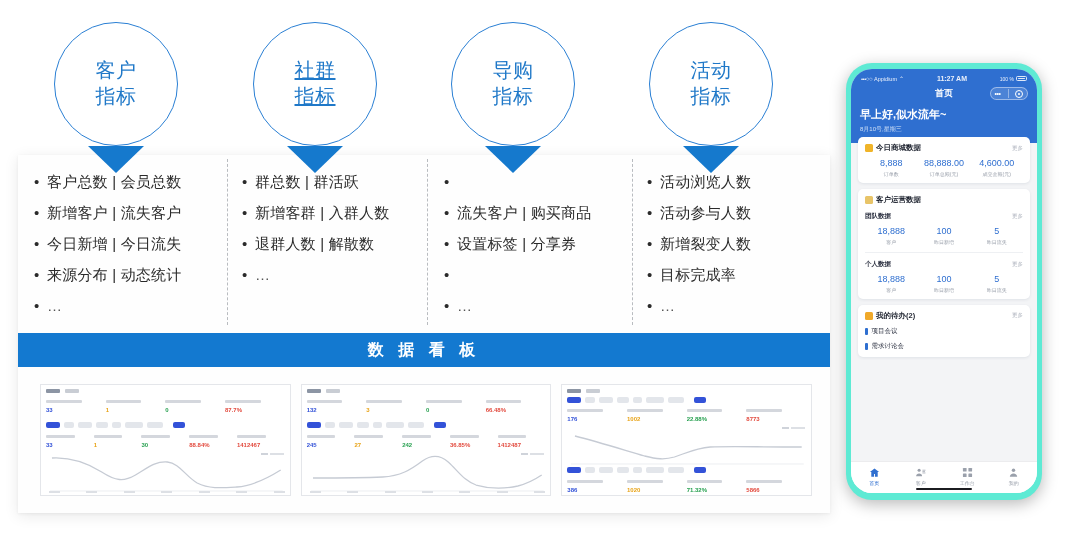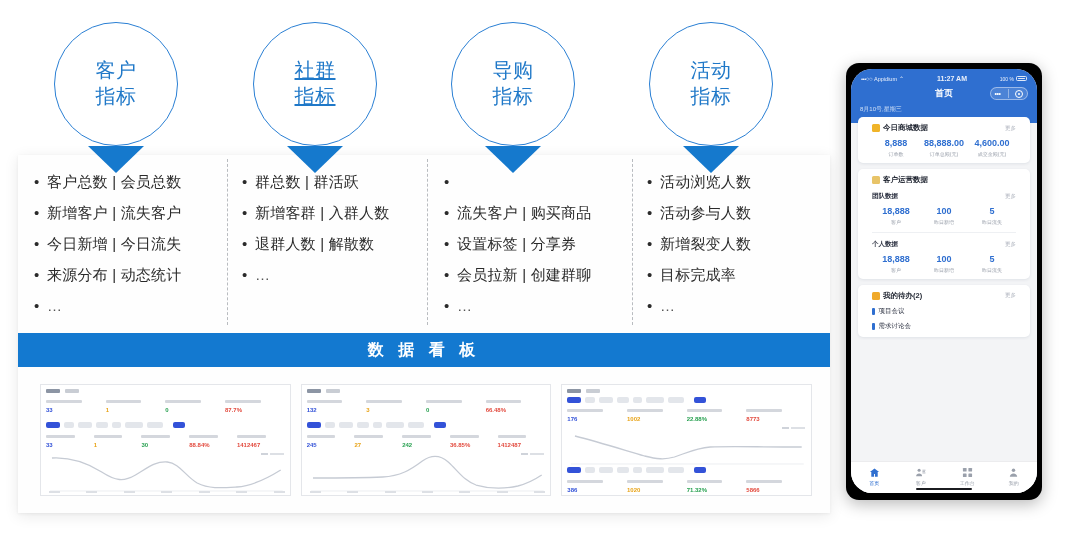--- a/index.html
+++ b/index.html
@@ -109,22 +109,22 @@
   .tb-axis { position: absolute; left: 8px; right: 5px; bottom: 2px; display: flex; justify-content: space-between; }
   .tb-axis i { display: block; width: 11px; height: 2px; background: #dde0e5; }
   .tb-legend { position: absolute; right: 6px; display: flex; gap: 2px; align-items: center; }
   .tb-legend i { width: 7px; height: 2px; background: #cfd3da; display: block; }
   .tb-legend b { width: 14px; height: 2px; background: #dde0e5; display: block; }
 
   
   .phone {
     position: absolute; left: 846px; top: 63px;
     width: 196px; height: 437px;
-    background: #000000;
-    border-radius: 13px;
+    background: #5eead4;
+    border-radius: 26px;
     padding: 6px 5px 7px 5px;
     box-shadow: 0 4px 16px rgba(0,0,0,0.28);
   }
   .screen {
     width: 100%; height: 100%;
     background: #f3f4f6;
     border-radius: 21px;
     overflow: hidden;
     position: relative;
     display: flex; flex-direction: column;
@@ -155,34 +155,34 @@
   .capsule .cdiv { width: .8px; height: 9px; background: rgba(255,255,255,.4); }
   .capsule .ctarget { width: 8px; height: 8px; border-radius: 50%; border: 1px solid #fff; position: relative; }
   .capsule .ctarget::after { content:""; position:absolute; left:2px; top:2px; width:2px; height:2px; border-radius:50%; background:#fff; }
 
   .greet { color: #ffffff; font-size: 11px; font-weight: 700; margin-top: 5px; }
   .greet-date { color: #cfe0f7; font-size: 6px; margin-top: 3px; }
 
   .body-scroll { flex: 1 1 auto; padding: 0 7px; margin-top: -6px; overflow: hidden; }
   .card {
     background: #ffffff; border-radius: 5px;
-    margin-bottom: 6px; padding: 6px 14px;
+    margin-bottom: 6px; padding: 6px 7px;
     box-shadow: 0 1px 3px rgba(30,50,90,.09);
   }
   .card-head { display: flex; align-items: center; justify-content: space-between; }
   .card-title { display: flex; align-items: center; gap: 3px; font-size: 7.5px; font-weight: 700; color: #1f2430; }
   .ic { width: 8px; height: 8px; border-radius: 1.5px; display: inline-block; }
   .ic.shop { background: #f0b429; }
   .ic.user { background: #e8c468; }
   .ic.todo { background: #f0a92a; }
   .more { font-size: 5.5px; color: #b0b5bf; }
 
   .stat-row { display: flex; margin-top: 6px; }
   .stat { flex: 1 1 0; text-align: center; }
-  .stat .num { font-size: 9px; font-weight: 700; color: #2f6fd0; line-height: 1.1; }
+  .stat .num { font-size: 9px; font-weight: 400; color: #2f6fd0; line-height: 1.1; }
   .stat .lbl { font-size: 5px; color: #9aa0ab; margin-top: 2px; }
 
   .sub-head { display: flex; align-items: center; justify-content: space-between; margin-top: 7px; }
   .sub-title { font-size: 6.5px; font-weight: 700; color: #2b3040; }
   .hr { height: 1px; background: #eef0f3; margin: 7px 0 0 0; }
 
   .todo-item { display: flex; align-items: center; gap: 4px; margin-top: 6px; }
   .todo-bar { width: 2.5px; height: 7px; background: #2f6fd0; border-radius: 1px; }
   .todo-text { font-size: 6.5px; color: #2b3040; }
 
@@ -282,21 +282,20 @@
           <div class="li">
               <span class="dot">•</span>
               <span class="txt">流失客户 | 购买商品</span>
             </div>
           <div class="li">
               <span class="dot">•</span>
               <span class="txt">设置标签 | 分享券</span>
             </div>
           <div class="li">
               <span class="dot">•</span>
-              <span class="txt">会员拉新 | 创建群聊</span>
             </div>
           <div class="li ellipsis">
               <span class="dot">•</span>
               <span class="txt">…</span>
             </div>
           <div class="divider"></div>
         </div>
 
         <div class="list-col w3">
           <div class="li">
@@ -574,20 +573,21 @@
 
         <div class="navbar">
           <span class="nav-title">首页</span>
           <div class="capsule">
             <span class="cdots">•••</span>
             <span class="cdiv"></span>
             <span class="ctarget"></span>
           </div>
         </div>
 
+        <div class="greet">早上好,似水流年~</div>
         <div class="greet-date">8月10号,星期三</div>
       </div>
 
       <div class="body-scroll">
 
         <div class="card">
           <div class="card-head">
             <div class="card-title">
               <span class="ic shop"></span>
               <span>今日商城数据</span>

